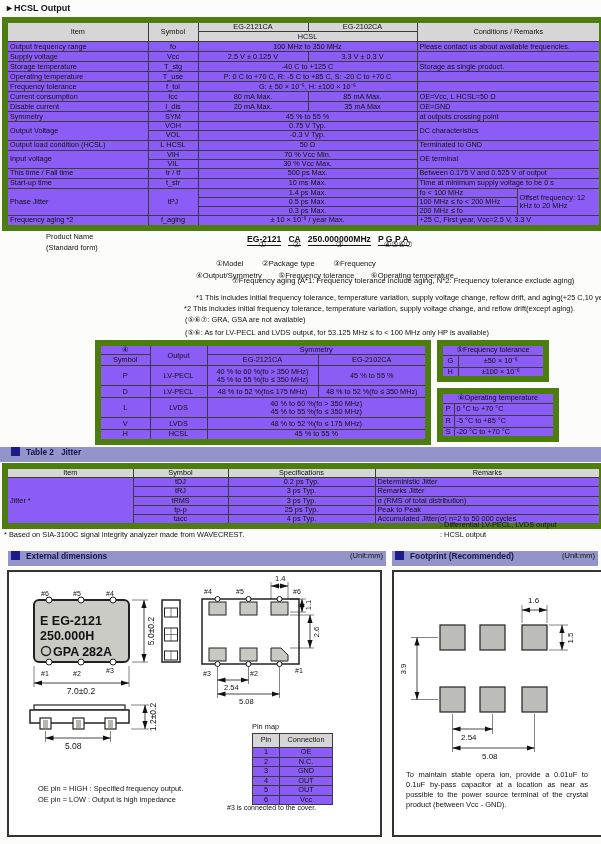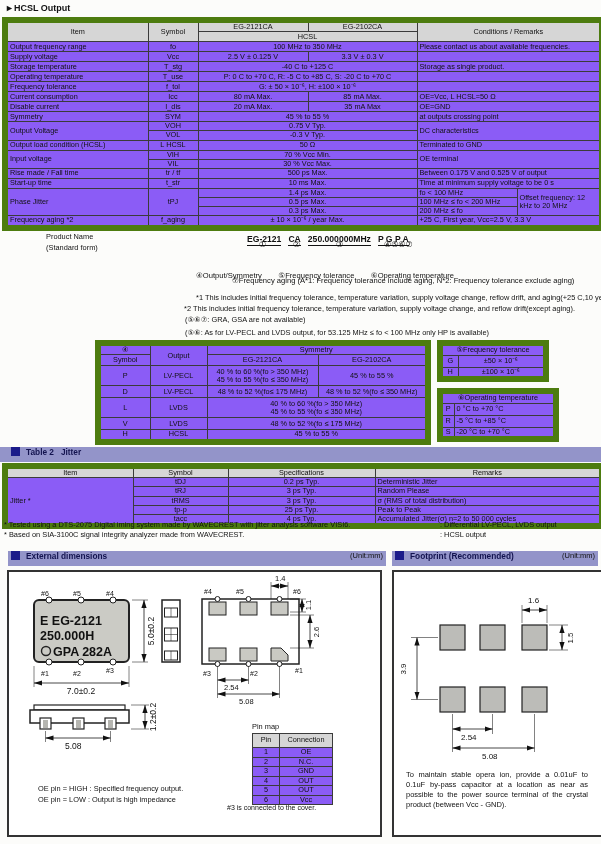--- a/index.html
+++ b/index.html
@@ -125,21 +125,21 @@
       <td class="l" rowspan="2">Input voltage</td>
       <td>VIH</td>
       <td colspan="2">70 % Vcc Min.</td>
       <td class="l" colspan="2" rowspan="2">OE terminal</td>
     </tr>
     <tr style="height:8px">
       <td>VIL</td>
       <td colspan="2">30 % Vcc Max.</td>
     </tr>
     <tr style="height:10px">
-      <td class="l">Rise made / Fall time</td>
+      <td class="l">This time / Fall time</td>
       <td>tr / tf</td>
       <td colspan="2">500 ps Max.</td>
       <td class="l" colspan="2">Between 0.175 V and 0.525 V of output</td>
     </tr>
     <tr style="height:10px">
       <td class="l">Start-up time</td>
       <td>t_str</td>
       <td colspan="2">10 ms Max.</td>
       <td class="l" colspan="2">Time at minimum supply voltage to be 0 s</td>
     </tr>
@@ -169,20 +169,25 @@
 
   <div class="abs txt" style="left:46px;top:233px">Product Name</div>
   <div class="abs txt" style="left:46px;top:244px">(Standard form)</div>
   <div class="abs" style="left:247px;top:228px;white-space:nowrap">
     <span class="codeseg">EG-2121</span><span class="codeseg">CA</span><span class="codeseg">250.000000MHz</span><span class="codeseg">P G P A</span>
   </div>
   <span class="abs" style="left:259px;top:240px;font-size:8px">①</span>
   <span class="abs" style="left:293px;top:240px;font-size:8px">②</span>
   <span class="abs" style="left:336px;top:240px;font-size:8px">③</span>
   <span class="abs" style="left:384px;top:240px;font-size:8px">④⑤⑥⑦</span>
+  <div class="abs" style="left:216px;top:252px;white-space:nowrap">
+    <span class="legitem">①Model</span>
+    <span class="legitem">②Package type</span>
+    <span class="legitem">③Frequency</span>
+  </div>
   <div class="abs" style="left:196px;top:264px;white-space:nowrap">
     <span class="legitem" style="margin-right:12px">④Output/Symmetry</span>
     <span class="legitem" style="margin-right:12px">⑤Frequency tolerance</span>
     <span class="legitem">⑥Operating temperature</span>
   </div>
   <div class="abs txt" style="left:232px;top:276px;font-size:7.6px">⑦Frequency aging (A*1: Frequency tolerance include aging, N*2: Frequency tolerance exclude aging)</div>
   <div class="abs txt" style="left:196px;top:294px">*1   This includes initial frequency tolerance, temperature variation, supply voltage change, reflow drift, and aging(+25  C,10 years).</div>
   <div class="abs txt" style="left:184px;top:305px">*2   This includes initial frequency tolerance, temperature variation, supply voltage change, and reflow drift(except aging).</div>
   <div class="abs txt" style="left:185px;top:316px">(⑤⑥⑦: GRA, GSA are not available)</div>
   <div class="abs txt" style="left:185px;top:329px">(⑤⑥: As for LV-PECL and LVDS output, for 53.125 MHz ≤ fo &lt; 100 MHz only HP is available)</div>
@@ -300,40 +305,39 @@
     </tr>
     <tr style="height:9px">
       <td class="l" rowspan="5">Jitter *</td>
       <td>tDJ</td>
       <td>0.2 ps Typ.</td>
       <td class="l">Deterministic Jitter</td>
     </tr>
     <tr style="height:9px">
       <td>tRJ</td>
       <td>3 ps Typ.</td>
-      <td class="l">Random Please</td>
+      <td class="l">Remarks Jitter</td>
     </tr>
     <tr style="height:9px">
       <td>tRMS</td>
       <td>3 ps Typ.</td>
       <td class="l">σ (RMS of total distribution)</td>
     </tr>
     <tr style="height:9px">
       <td>tp-p</td>
       <td>25 ps Typ.</td>
       <td class="l">Peak to Peak</td>
     </tr>
     <tr style="height:9px">
       <td>tacc</td>
       <td>4 ps Typ.</td>
       <td class="l">Accumulated Jitter(σ) n=2 to 50 000 cycles</td>
     </tr>
   </tbody>
     </table>
-  <div class="abs txt" style="left:4px;top:521px">* Tested using a DTS-2075 Digital  iming system made by WAVECREST with jitter analysis software VISI6.</div>
   <div class="abs txt" style="left:440px;top:521px">: Differential LV-PECL, LVDS output</div>
   <div class="abs txt" style="left:4px;top:531px">* Based on SIA-3100C signal integrity analyzer made from WAVECREST.</div>
   <div class="abs txt" style="left:440px;top:531px">: HCSL output</div>
 
   <div class="bar" style="left:8px;top:551px;width:378px">
     <span class="sq"></span>
     <span class="t">External dimensions</span>
     <span class="unit">(Unit:mm)</span>
   </div>
   <div class="bar" style="left:392px;top:551px;width:206px">

